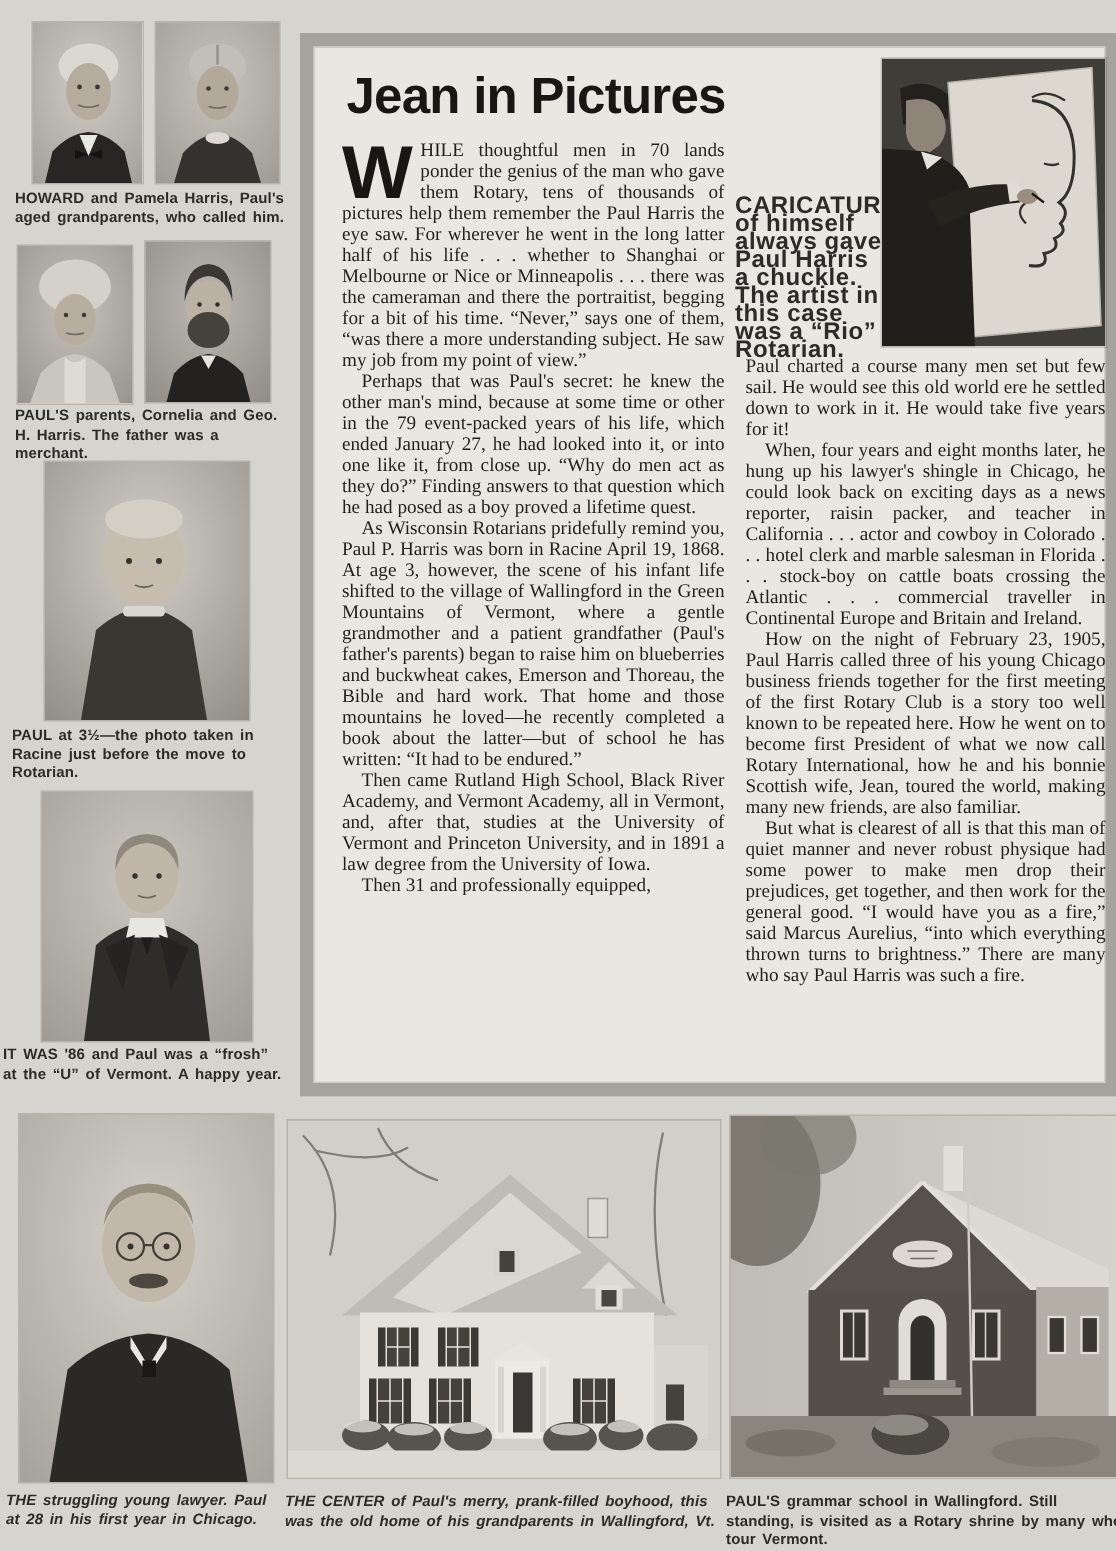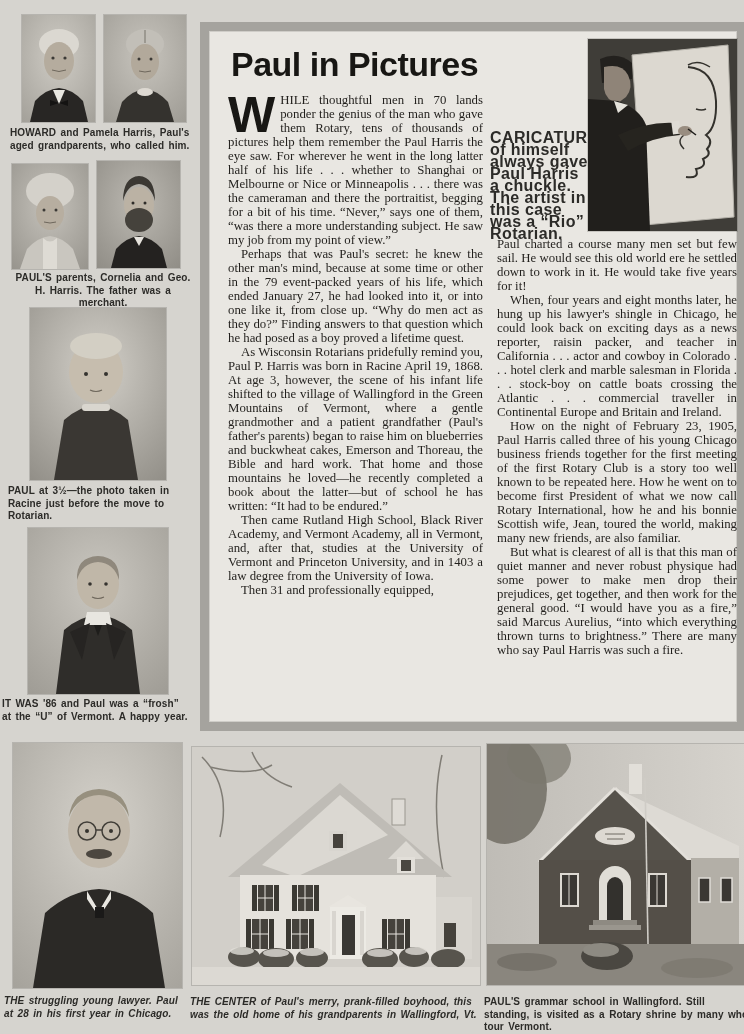--- a/index.html
+++ b/index.html
@@ -115,21 +115,21 @@
     <rect width="83" height="107" fill="url(#g4)"></rect>
     <ellipse cx="42" cy="44" rx="15" ry="18" fill="#bbb2a4"></ellipse>
     <path d="M26,40 Q26,16 42,15 Q58,16 58,40 Q54,24 42,23 Q30,24 26,40 Z" fill="#3b3833"></path>
     <circle cx="36" cy="42" r="1.5" fill="#2e2c29"></circle>
       <circle cx="48" cy="42" r="1.5" fill="#2e2c29"></circle>
     <ellipse cx="42" cy="59" rx="14" ry="12" fill="#45423c"></ellipse>
     <path d="M14,107 L19,88 Q30,76 42,75 Q54,76 65,88 L70,107 Z" fill="#242220"></path>
     <path d="M37,76 L42,85 L47,76 Z" fill="#e6e3dd"></path>
   </svg>
 </div>
-<div class="cap" style="left:10px;top:272px;width:186px;text-align:center;">PAUL'S parents, Cornelia and Geo. H. Harris. The father was a merchant.</div>
+<div class="cap" style="left:10px;top:272px;width:186px;">PAUL'S parents, Cornelia and Geo. H. Harris. The father was a merchant.</div>
 
 <div class="photo" style="left:30px;top:308px;width:136px;height:172px;">
   <svg viewBox="0 0 136 172" aria-hidden="true">
     <defs>
         <radialGradient id="g5" cx="50%" cy="35%" r="85%">
           <stop offset="0%" stop-color="#d2cfc8"></stop>
           <stop offset="100%" stop-color="#8f8c85"></stop>
         </radialGradient>
       </defs>
     <rect width="136" height="172" fill="url(#g5)"></rect>
@@ -162,29 +162,29 @@
     <path d="M59,84 L81,84 L84,97 L56,97 Z" fill="#e8e6e0"></path>
     <path d="M66,97 h8 l-4,11 Z" fill="#1e1d1b"></path>
     <path d="M42,104 L62,95 L54,132 Z" fill="#262422"></path>
     <path d="M98,104 L78,95 L86,132 Z" fill="#262422"></path>
   </svg>
 </div>
 <div class="cap" style="left:2px;top:698px;width:186px;">IT WAS '86 and Paul was a “frosh” at the “U” of Vermont. A happy year.</div>
 
 <div class="article-box">
   <div class="box-inner bodytext">
-    <h1 class="headline">Paul in Pictures</h1>
+    <h1 class="headline">Jean in Pictures</h1>
 
     <div class="col-left">
       <p><span class="dropcap">W</span><span>HILE thoughtful men in 70 lands ponder the genius of the man who gave them Rotary, tens of thousands of pictures help them remember the Paul Harris the eye saw. For wherever he went in the long latter half of his life . . . whether to Shanghai or Melbourne or Nice or Minneapolis . . . there was the cameraman and there the portraitist, begging for a bit of his time. “Never,” says one of them, “was there a more understanding subject. He saw my job from my point of view.”</span></p>
       <div class="indent" data-repeat="article.left_paragraphs">
 
       <p>Perhaps that was Paul's secret: he knew the other man's mind, because at some time or other in the 79 event-packed years of his life, which ended January 27, he had looked into it, or into one like it, from close up. “Why do men act as they do?” Finding answers to that question which he had posed as a boy proved a lifetime quest.</p>
           <p>As Wisconsin Rotarians pridefully remind you, Paul P. Harris was born in Racine April 19, 1868. At age 3, however, the scene of his infant life shifted to the village of Wallingford in the Green Mountains of Vermont, where a gentle grandmother and a patient grandfather (Paul's father's parents) began to raise him on blueberries and buckwheat cakes, Emerson and Thoreau, the Bible and hard work. That home and those mountains he loved—he recently completed a book about the latter—but of school he has written: “It had to be endured.”</p>
-          <p>Then came Rutland High School, Black River Academy, and Vermont Academy, all in Vermont, and, after that, studies at the University of Vermont and Princeton University, and in 1403 a law degree from the University of Iowa.</p>
+          <p>Then came Rutland High School, Black River Academy, and Vermont Academy, all in Vermont, and, after that, studies at the University of Vermont and Princeton University, and in 1891 a law degree from the University of Iowa.</p>
           <p>Then 31 and professionally equipped,</p>
         </div>
     </div>
 
     <div class="cari-cap">CARICATURES of himself always gave Paul Harris a chuckle. The artist in this case was a “Rio” Rotarian.</div>
 
     <div class="photo cari-photo">
       <svg viewBox="0 0 149 192" aria-hidden="true">
         <rect width="149" height="192" fill="#3f3d38"></rect>
         <path d="M44,16 L140,6 L146,178 L56,186 Z" fill="#dcd8d0" stroke="#b5b2aa" stroke-width="1"></path>

